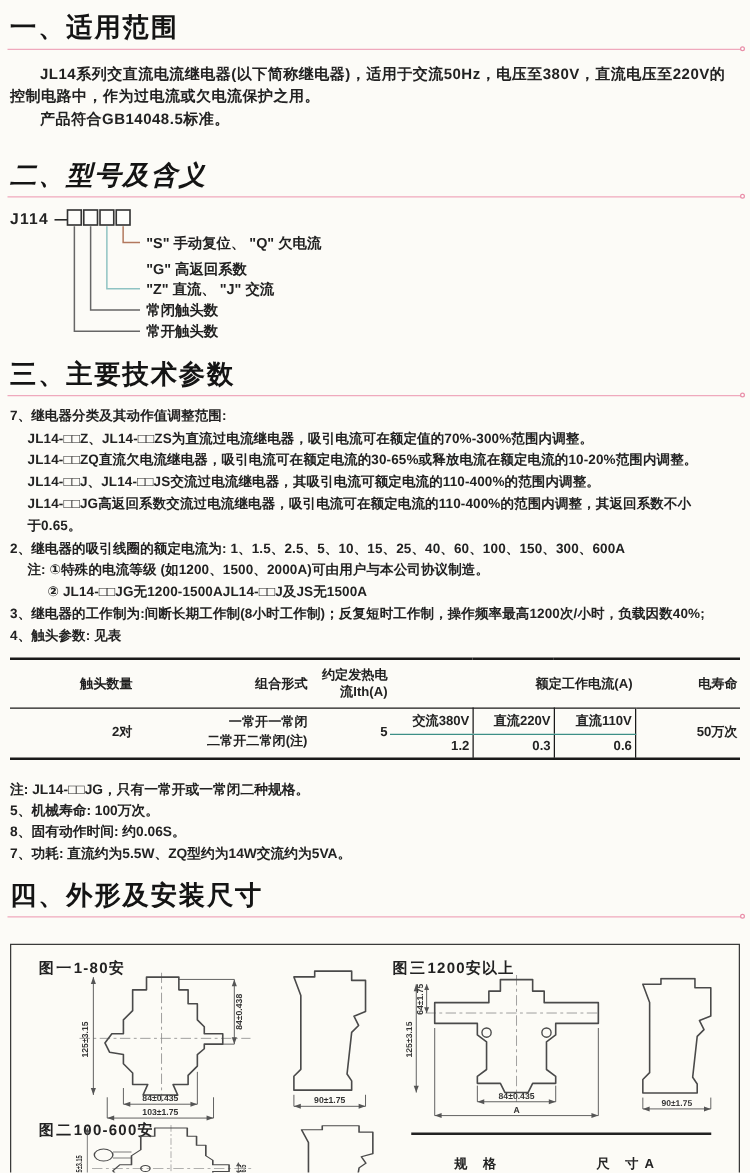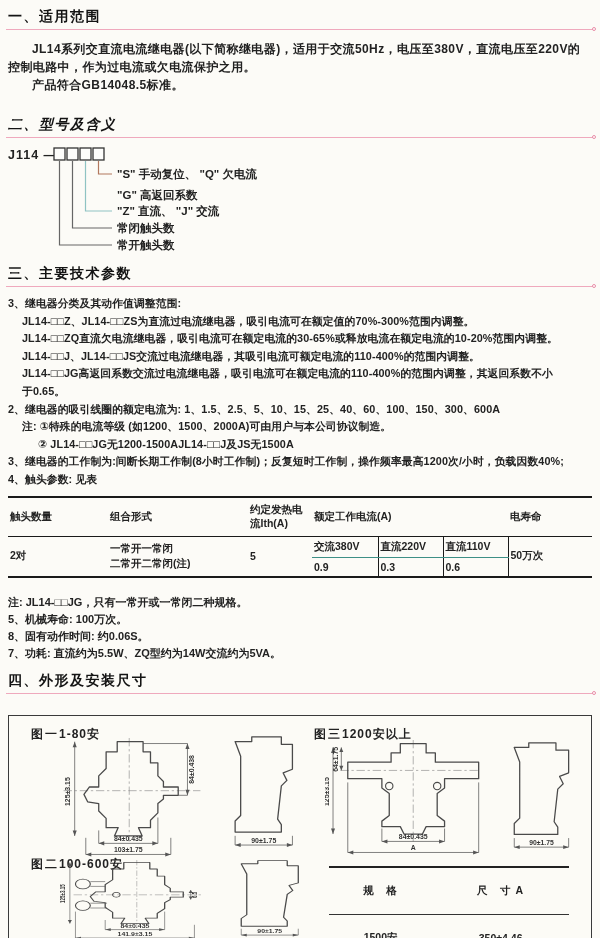--- a/index.html
+++ b/index.html
@@ -1,40 +1,40 @@
 <!DOCTYPE html>
 <html><head>
 <meta charset="utf-8">
 <style>
   * { margin:0; padding:0; box-sizing:border-box; }
   html,body { width:600px; height:938px; overflow:hidden; }
   body { background:#fcfbf7; font-family:"Liberation Sans","DejaVu Sans",sans-serif; color:#222; }
   .page { position:relative; width:600px; height:938px; }
 
-  .sec-head { margin:8px 0 0 8px; font-size:14px; font-weight:bold; color:#141414; letter-spacing:1.5px; }
+  .sec-head { margin:8px 0 0 8px; font-size:21px; font-weight:bold; color:#141414; letter-spacing:1.5px; }
   .rule { position:relative; margin:3px 6px 0 6px; border-top:1px solid #efa9bd; height:4px; }
   .rule .dot { position:absolute; right:-2px; top:-3px; width:4px; height:4px; border:1px solid #e98fa8; border-radius:50%; background:#fff; display:block; }
 
   .s1-text { margin:7px 10px 0 8px; font-size:12px; font-weight:600; line-height:18px; letter-spacing:0.4px; white-space:nowrap; }
   .ind { text-indent:24px; }
 
   .model-svg { display:block; margin:4px 0 0 0; }
   .mcode { font-size:12.5px; font-weight:bold; fill:#222; letter-spacing:1px; }
   .mlab { font-size:11.5px; font-weight:bold; fill:#222; }
   .mbox { fill:#fdfdfb; stroke:#333; stroke-width:1.3; }
   .mline { fill:none; stroke-width:1.2; }
 
   .s3-lines { margin:5px 8px 0 8px; font-size:10.8px; font-weight:600; line-height:17.6px; letter-spacing:0.1px; white-space:nowrap; }
   .ind0 { padding-left:0; }
   .ind1 { padding-left:14px; }
   .ind2 { padding-left:30px; }
 
   .ctable { margin:7px 8px 16px 8px; border-collapse:collapse; width:584px;
             border-top:2.5px solid #1a1a1a; border-bottom:2.5px solid #1a1a1a;
-            font-size:10.5px; font-weight:bold; text-align:left; }
+            font-size:10.5px; font-weight:bold; text-align:right; }
   .ctable td { padding:3px 2px; }
   .ctable tr.hrow td { border-bottom:1.4px solid #1a1a1a; padding:5px 2px; }
   .ctable .vl { border-left:1.3px solid #1a1a1a; }
   .ctable .vr { border-right:1.3px solid #1a1a1a; }
   .ctable .sb { border-bottom:1.2px solid #3d8f86; }
   .formcell div { line-height:15px; }
 
   .notes { margin:5px 8px 0 8px; font-size:11px; font-weight:600; line-height:17px; white-space:nowrap; }
 
   .figbox { position:relative; margin:18px 8px 0 8px; width:584px; height:232px; border:1.5px solid #3a3a3a; background:#fcfbf6; }
@@ -93,21 +93,21 @@
     <text x="117" y="87" class="mlab">常闭触头数</text>
     <text x="117" y="104" class="mlab">常开触头数</text>
   </svg>
 
   <div class="sec-head" style="margin-top:4px;">三、主要技术参数</div>
   <div class="rule">
       <i class="dot"></i>
     </div>
 
   <div class="s3-lines">
-    <p class="ind0">3、继电器分类及其动作值调整范围:</p>
+    <p class="ind0">7、继电器分类及其动作值调整范围:</p>
     <p class="ind1">JL14-□□Z、JL14-□□ZS为直流过电流继电器，吸引电流可在额定值的70%-300%范围内调整。</p>
     <p class="ind1">JL14-□□ZQ直流欠电流继电器，吸引电流可在额定电流的30-65%或释放电流在额定电流的10-20%范围内调整。</p>
     <p class="ind1">JL14-□□J、JL14-□□JS交流过电流继电器，其吸引电流可额定电流的110-400%的范围内调整。</p>
     <p class="ind1">JL14-□□JG高返回系数交流过电流继电器，吸引电流可在额定电流的110-400%的范围内调整，其返回系数不小</p>
     <p class="ind1">于0.65。</p>
     <p class="ind0">2、继电器的吸引线圈的额定电流为: 1、1.5、2.5、5、10、15、25、40、60、100、150、300、600A</p>
     <p class="ind1">注: ①特殊的电流等级 (如1200、1500、2000A)可由用户与本公司协议制造。</p>
     <p class="ind2">② JL14-□□JG无1200-1500AJL14-□□J及JS无1500A</p>
     <p class="ind0">3、继电器的工作制为:间断长期工作制(8小时工作制)；反复短时工作制，操作频率最高1200次/小时，负载因数40%;</p>
     <p class="ind0">4、触头参数: 见表</p>
@@ -137,21 +137,21 @@
         <div>一常开一常闭</div>
         <div>二常开二常闭(注)</div>
       </td>
       <td rowspan="2">5</td>
       <td class="sb">交流380V</td>
       <td class="sb vl">直流220V</td>
       <td class="sb vl vr">直流110V</td>
       <td rowspan="2">50万次</td>
     </tr>
     <tr>
-      <td>0.9</td>
+      <td>1.2</td>
       <td class="vl">0.3</td>
       <td class="vl vr">0.6</td>
     </tr>
   </tbody>
     </table>
 
   <div class="notes">
     <p>注: JL14-□□JG，只有一常开或一常闭二种规格。</p>
     <p>5、机械寿命: 100万次。</p>
     <p>8、固有动作时间: 约0.06S。</p>

